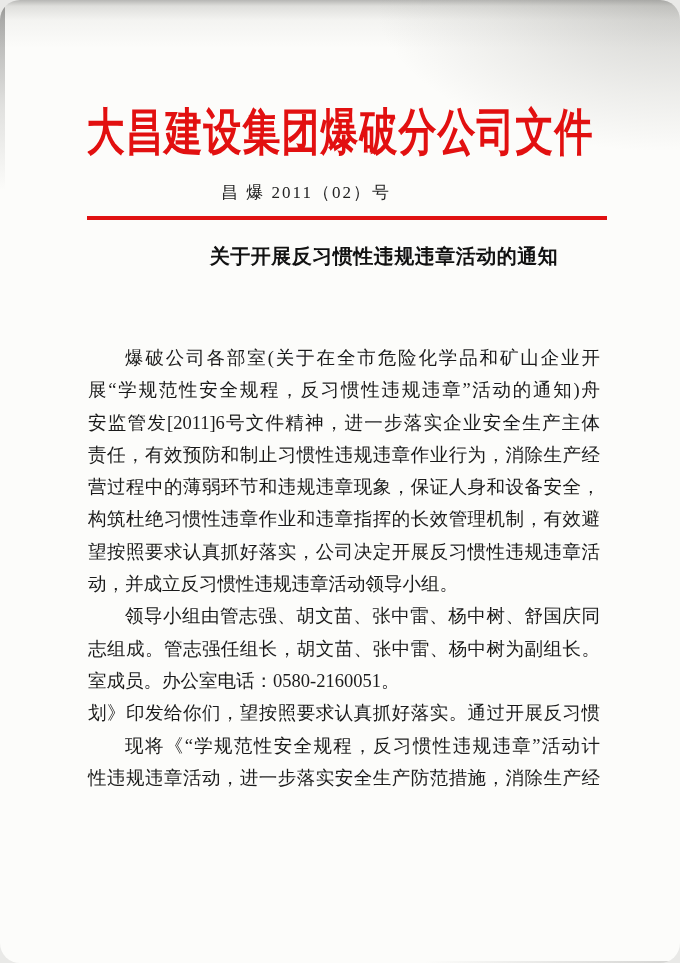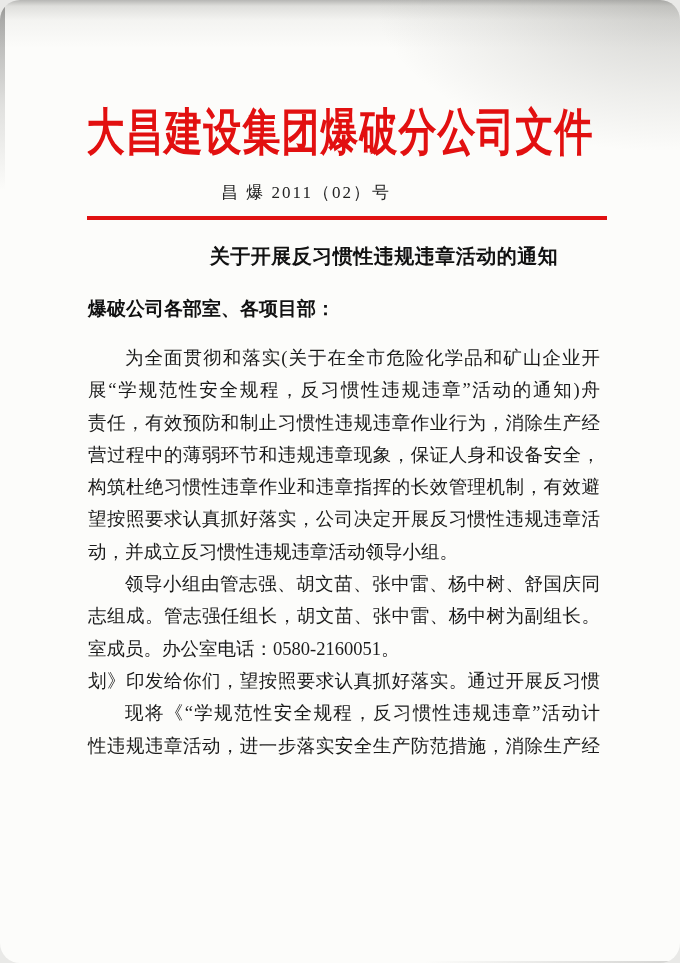--- a/index.html
+++ b/index.html
@@ -121,25 +121,25 @@
   <div class="scan-bottom-line"></div>
 
   <div class="letterhead">大昌建设集团爆破分公司文件</div>
 
   <div class="doc-number">昌 爆 2011（02）号</div>
 
   <div class="red-rule"></div>
 
   <div class="notice-title">关于开展反习惯性违规违章活动的通知</div>
 
-  <div class="salutation">爆破公司各部室、各项目部：</div>
 
   <div class="doc-body">
-    <div class="bl ind">为全面贯彻和落实(关于在全市危险化学品和矿山企业开</div>
+    <div class="bl ind">爆破公司各部室(关于在全市危险化学品和矿山企业开</div>
     <div class="bl">展“学规范性安全规程，反习惯性违规违章”活动的通知)舟</div>
+    <div class="bl">安监管发[2011]6号文件精神，进一步落实企业安全生产主体</div>
     <div class="bl">责任，有效预防和制止习惯性违规违章作业行为，消除生产经</div>
     <div class="bl">营过程中的薄弱环节和违规违章现象，保证人身和设备安全，</div>
     <div class="bl">构筑杜绝习惯性违章作业和违章指挥的长效管理机制，有效避</div>
     <div class="bl">望按照要求认真抓好落实，公司决定开展反习惯性违规违章活</div>
     <div class="bl last">动，并成立反习惯性违规违章活动领导小组。</div>
     <div class="bl ind">领导小组由管志强、胡文苗、张中雷、杨中树、舒国庆同</div>
     <div class="bl">志组成。管志强任组长，胡文苗、张中雷、杨中树为副组长。</div>
     <div class="bl last">室成员。办公室电话：0580-2160051。</div>
     <div class="bl">划》印发给你们，望按照要求认真抓好落实。通过开展反习惯</div>
     <div class="bl ind">现将《“学规范性安全规程，反习惯性违规违章”活动计</div>

